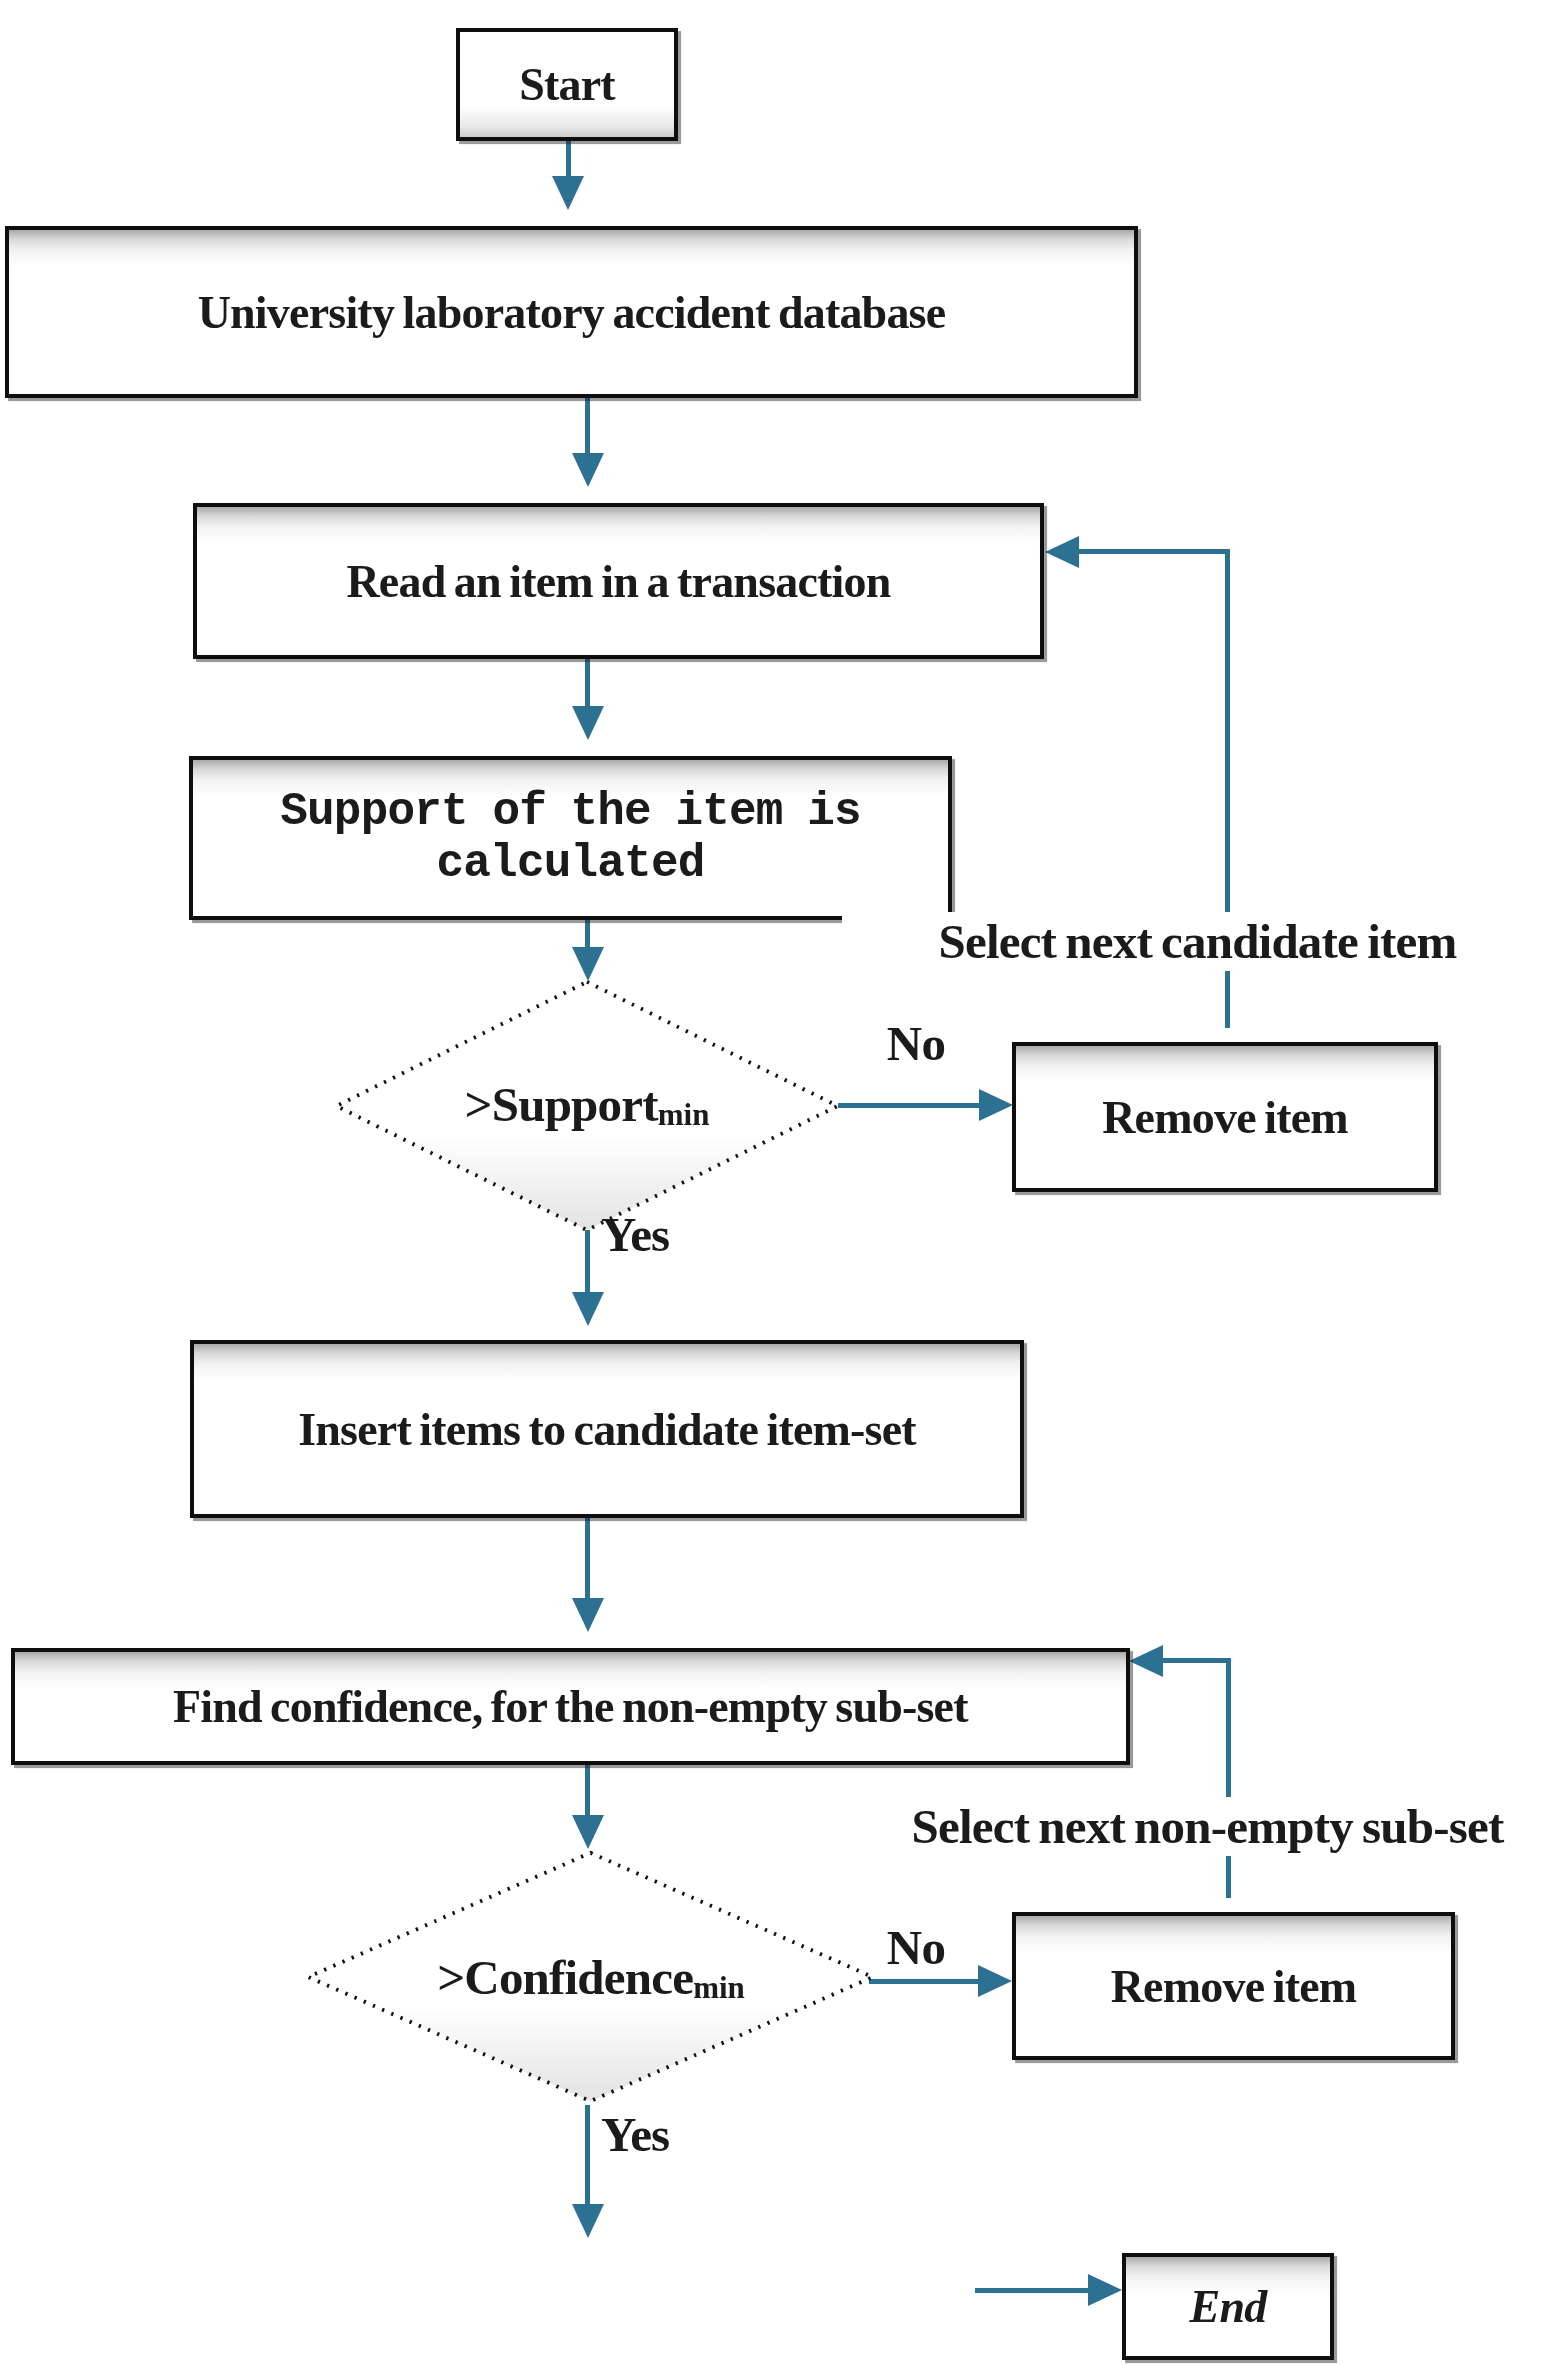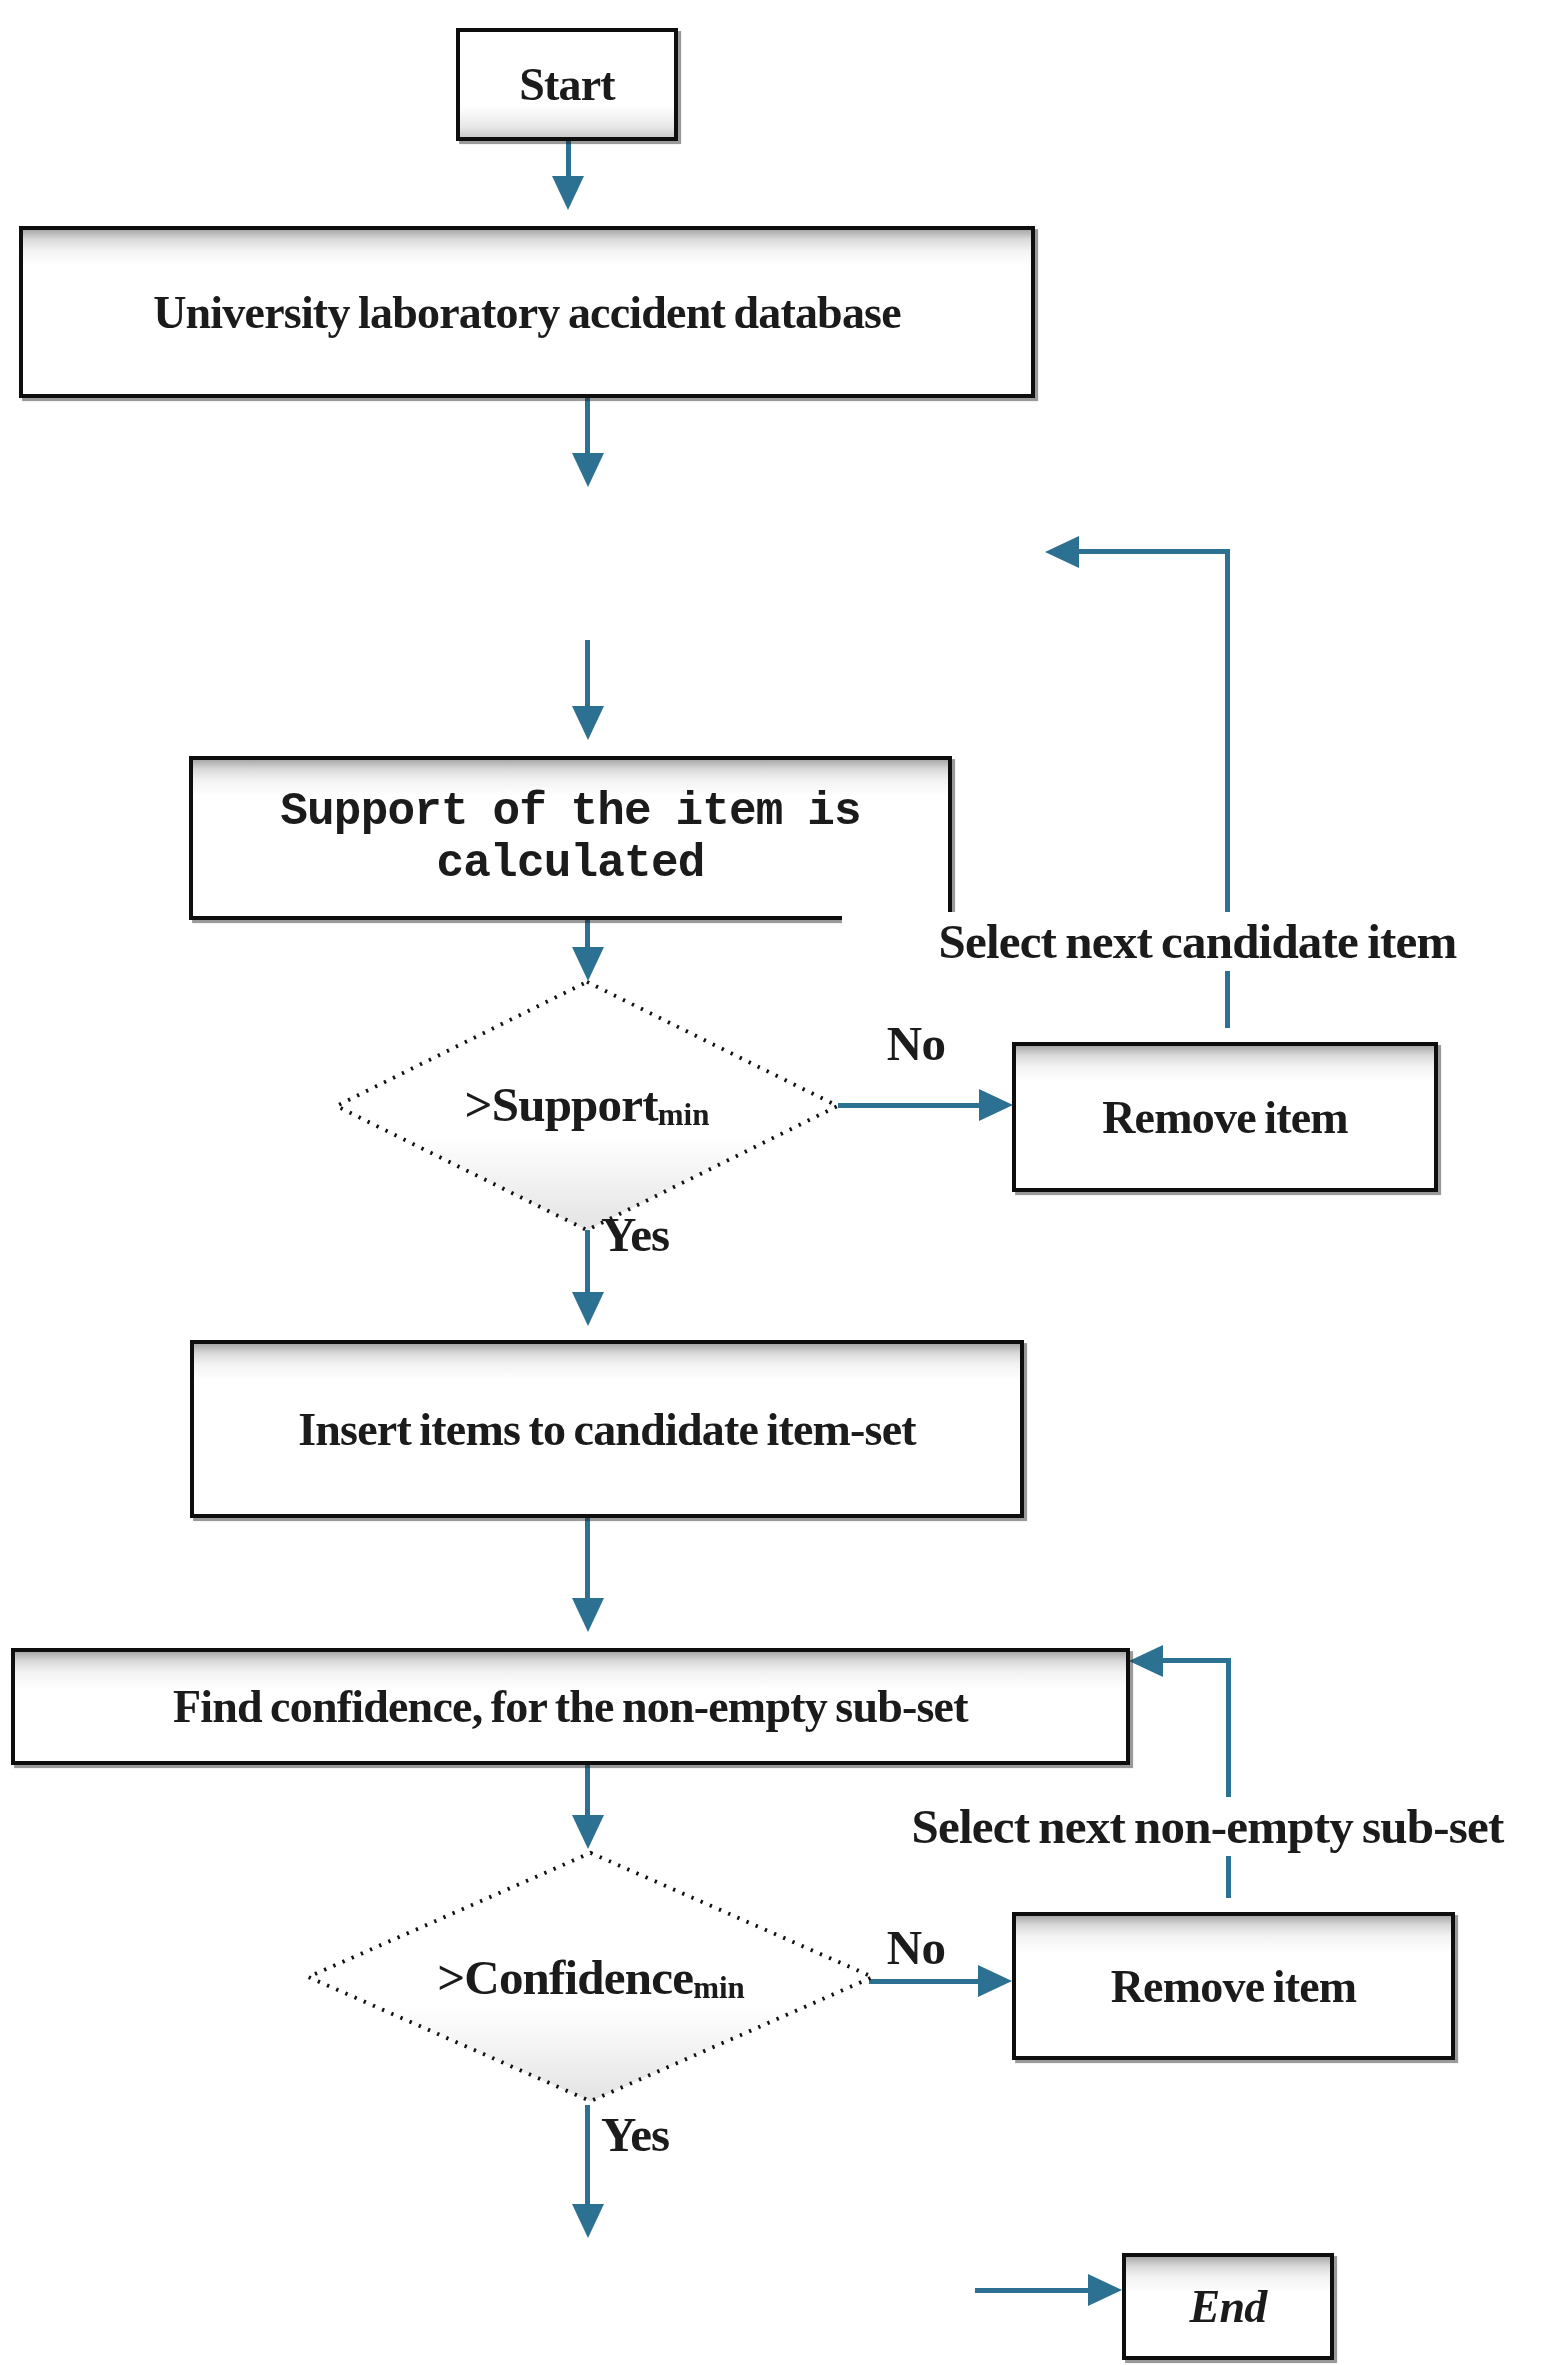--- a/index.html
+++ b/index.html
@@ -46,21 +46,21 @@
   .dlabel sub{font-size:31px;line-height:0;position:relative;bottom:-10.8px;letter-spacing:0;}
   
   .elabel{
     position:absolute;
     font-weight:700;font-size:49px;letter-spacing:-0.8px;word-spacing:-2.3px;
     color:#1b1b1b;text-align:center;line-height:59px;
   }
   .elabel.bg{background:#ffffff;}
   
   #n-start      {left:456px; top:12.4px;   width:222px;  height:113px;}
-  #n-db         {left:19px;  top:210px;  width:1016px; height:172px;}
+  #n-db         {left:5px;  top:210px;  width:1133px; height:172px;}
   #n-read       {left:193px; top:487px;  width:851px; height:156px;}
   #n-support    {left:189px; top:740px;  width:763px;  height:164px;font-family:Liberation Mono, monospace;}
   #n-remove1    {left:1012px;top:1026px; width:426px;  height:150px;}
   #n-insert     {left:190px; top:1324px; width:834px; height:178px;}
   #n-confidence {left:10.8px;  top:1632px; width:1119px; height:117px;}
   #n-remove2    {left:1012px;top:1896px; width:443px;  height:148px;}
   #n-assoc      {left:189px; top:2237px; width:790px; height:110px;}
   #n-end        {left:1122px;top:2237px; width:212px;  height:107px;font-style:italic;}
 </style>
 </head>
@@ -137,20 +137,21 @@
   </div>
   <div class="dlabel" style="left:312px;top:1931px;width:558px;height:93px;">
     <span>&gt;Confidence</span>
       <sub>min</sub>
   </div>
 
   <div class="box gloss-bottom" id="n-start">Start</div>
 
   <div class="box" id="n-db">University laboratory accident database</div>
 
+  <div class="box" id="n-read">Read an item in a transaction</div>
 
   <div class="box" id="n-support">Support of the item is calculated</div>
 
   <div class="box" id="n-remove1">Remove item</div>
 
   <div class="box" id="n-insert">Insert items to candidate item-set</div>
 
   <div class="box" id="n-confidence">Find confidence, for the non-empty sub-set</div>
 
   <div class="box" id="n-remove2">Remove item</div>

